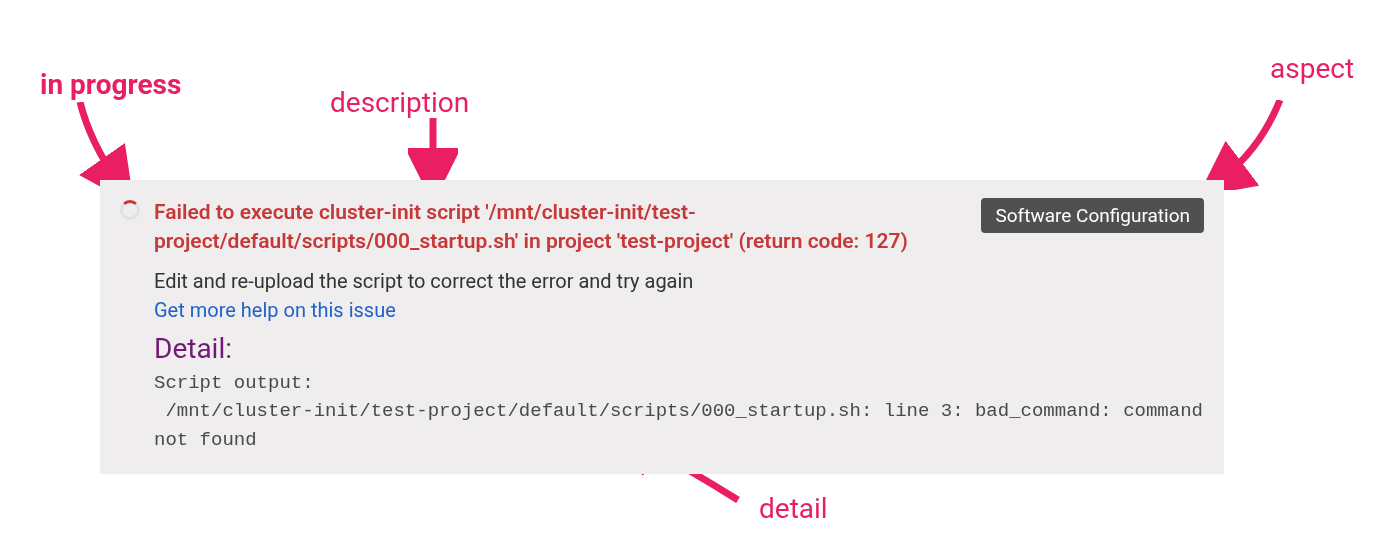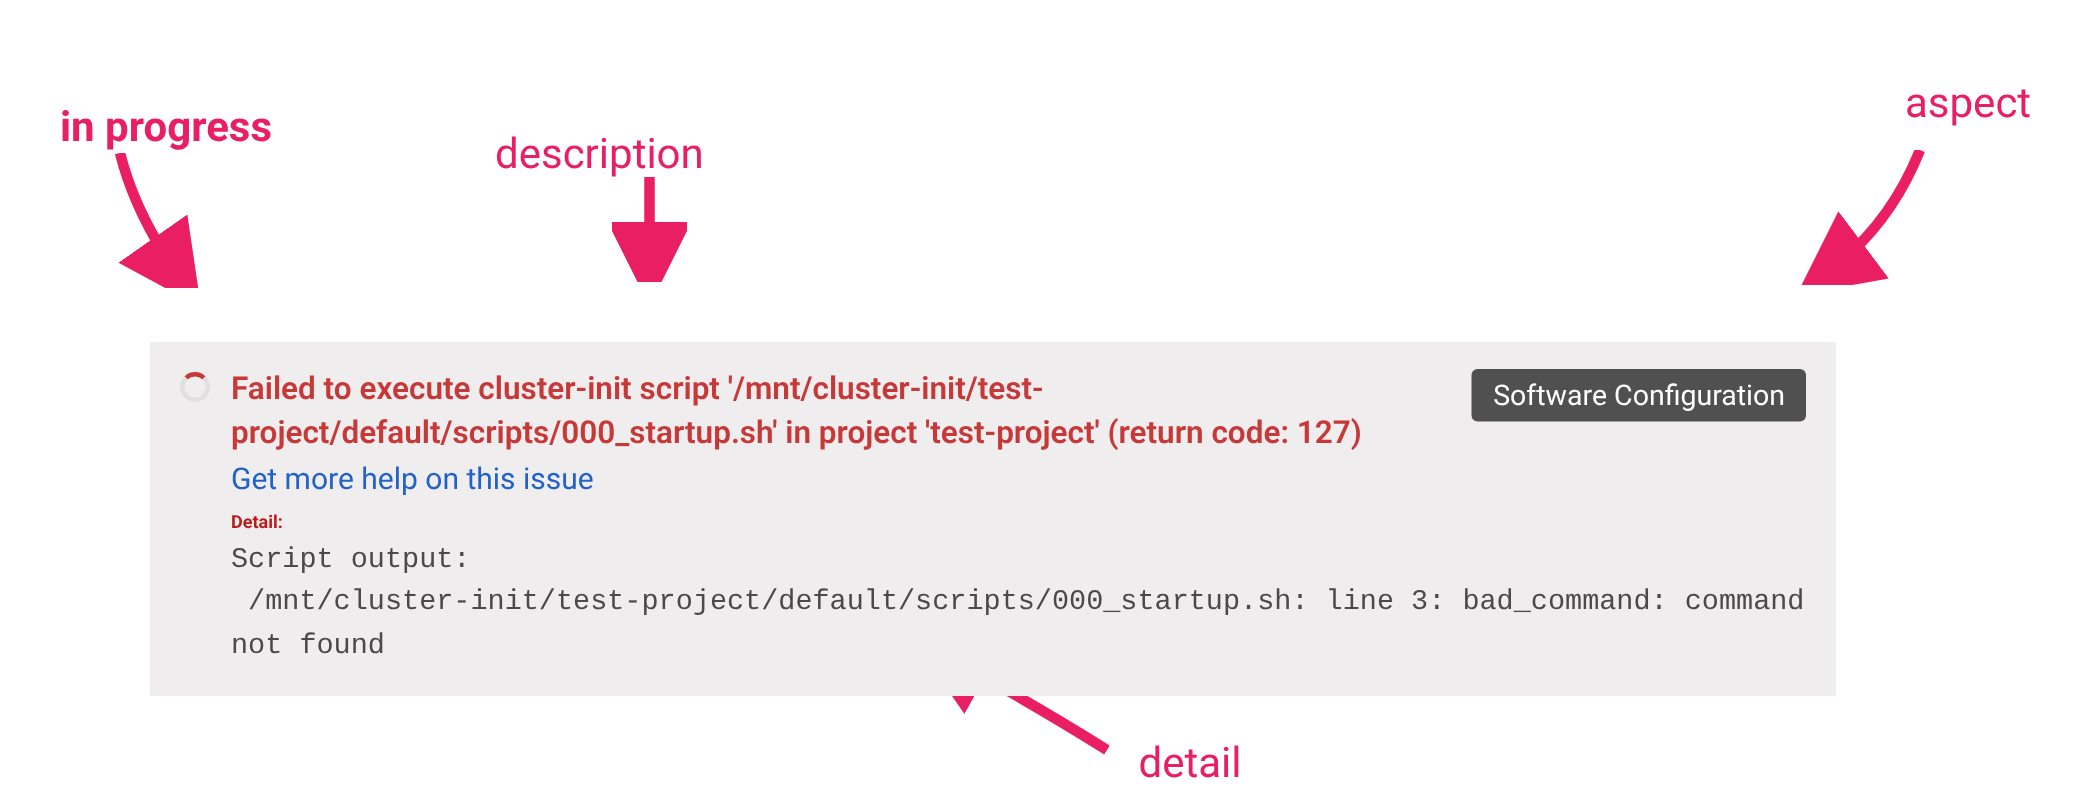--- a/index.html
+++ b/index.html
@@ -25,21 +25,20 @@
       pointer-events: none;
     }
 
     .panel {
       position: absolute;
       left: 100px;
       top: 180px;
       width: 1124px;
       background: #f0edee;
       padding: 18px 20px 20px 20px;
-      margin-top: 48px;
     }
 
     .panel-header {
       display: flex;
       align-items: flex-start;
       gap: 14px;
     }
 
     .spinner-wrap {
       flex: 0 0 auto;
@@ -88,23 +87,23 @@
     .help-link {
       color: #2062c9;
       font-size: 20px;
       margin-left: 34px;
       margin-top: 2px;
       cursor: pointer;
       display: inline-block;
     }
 
     .detail-label {
-      font-weight: 700;
-      font-size: 12px;
-      color: #b91c1c;
+      font-weight: 400;
+      font-size: 28px;
+      color: #701a75;
       margin-left: 34px;
       margin-top: 10px;
     }
 
     .detail-body {
       font-family: "SFMono-Regular", Consolas, "Liberation Mono", Menlo, monospace;
       font-size: 19px;
       color: #4a4a4a;
       margin-left: 34px;
       margin-top: 4px;
@@ -175,20 +174,21 @@
   <div class="panel-header">
     <div class="spinner-wrap">
       <span class="spinner"></span>
     </div>
     <div class="desc-col">
       <div class="description">Failed to execute cluster-init script '/mnt/cluster-init/test-project/default/scripts/000_startup.sh' in project 'test-project' (return code: 127)</div>
     </div>
     <div class="aspect-badge">Software Configuration</div>
   </div>
 
+  <div class="recommendation">Edit and re-upload the script to correct the error and try again</div>
 
   <a class="help-link">Get more help on this issue</a>
 
   <div class="detail-label">Detail:</div>
 
   <div class="detail-body">Script output:
  /mnt/cluster-init/test-project/default/scripts/000_startup.sh: line 3: bad_command: command not found</div>
 
 </div>
 

